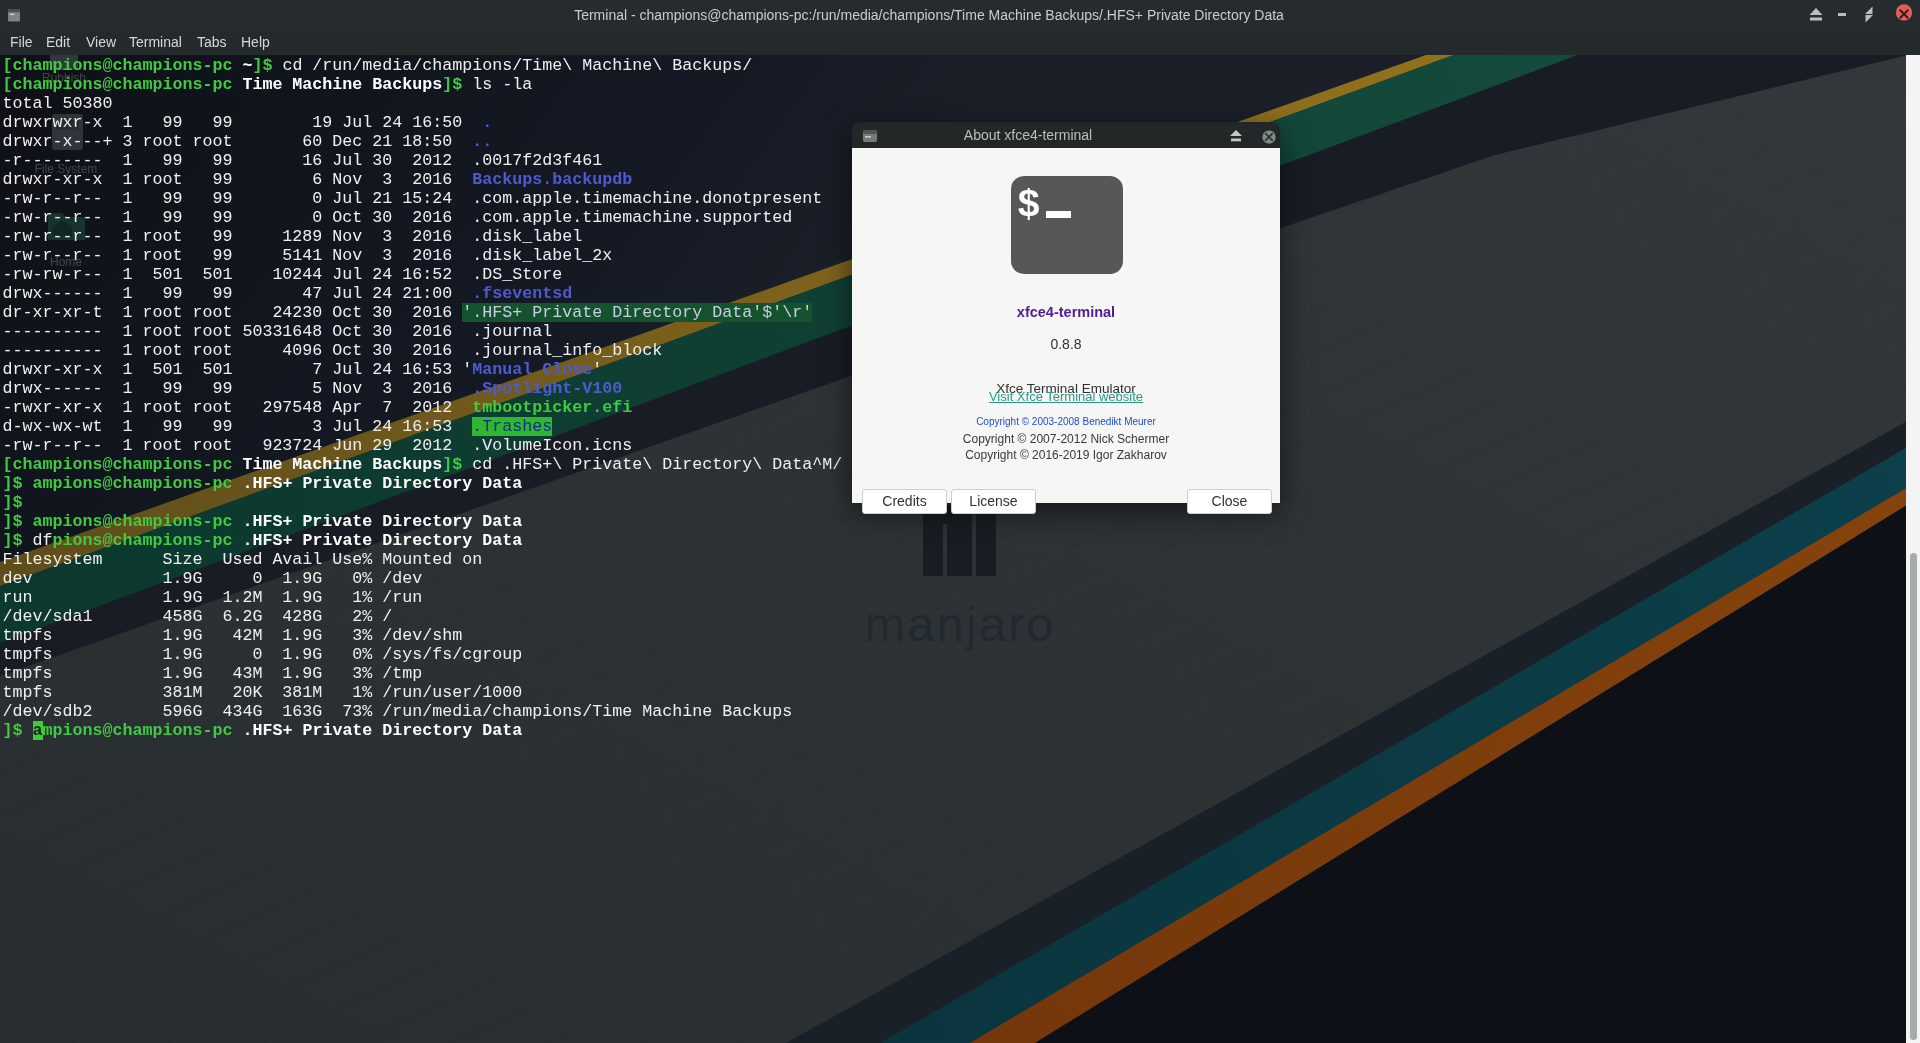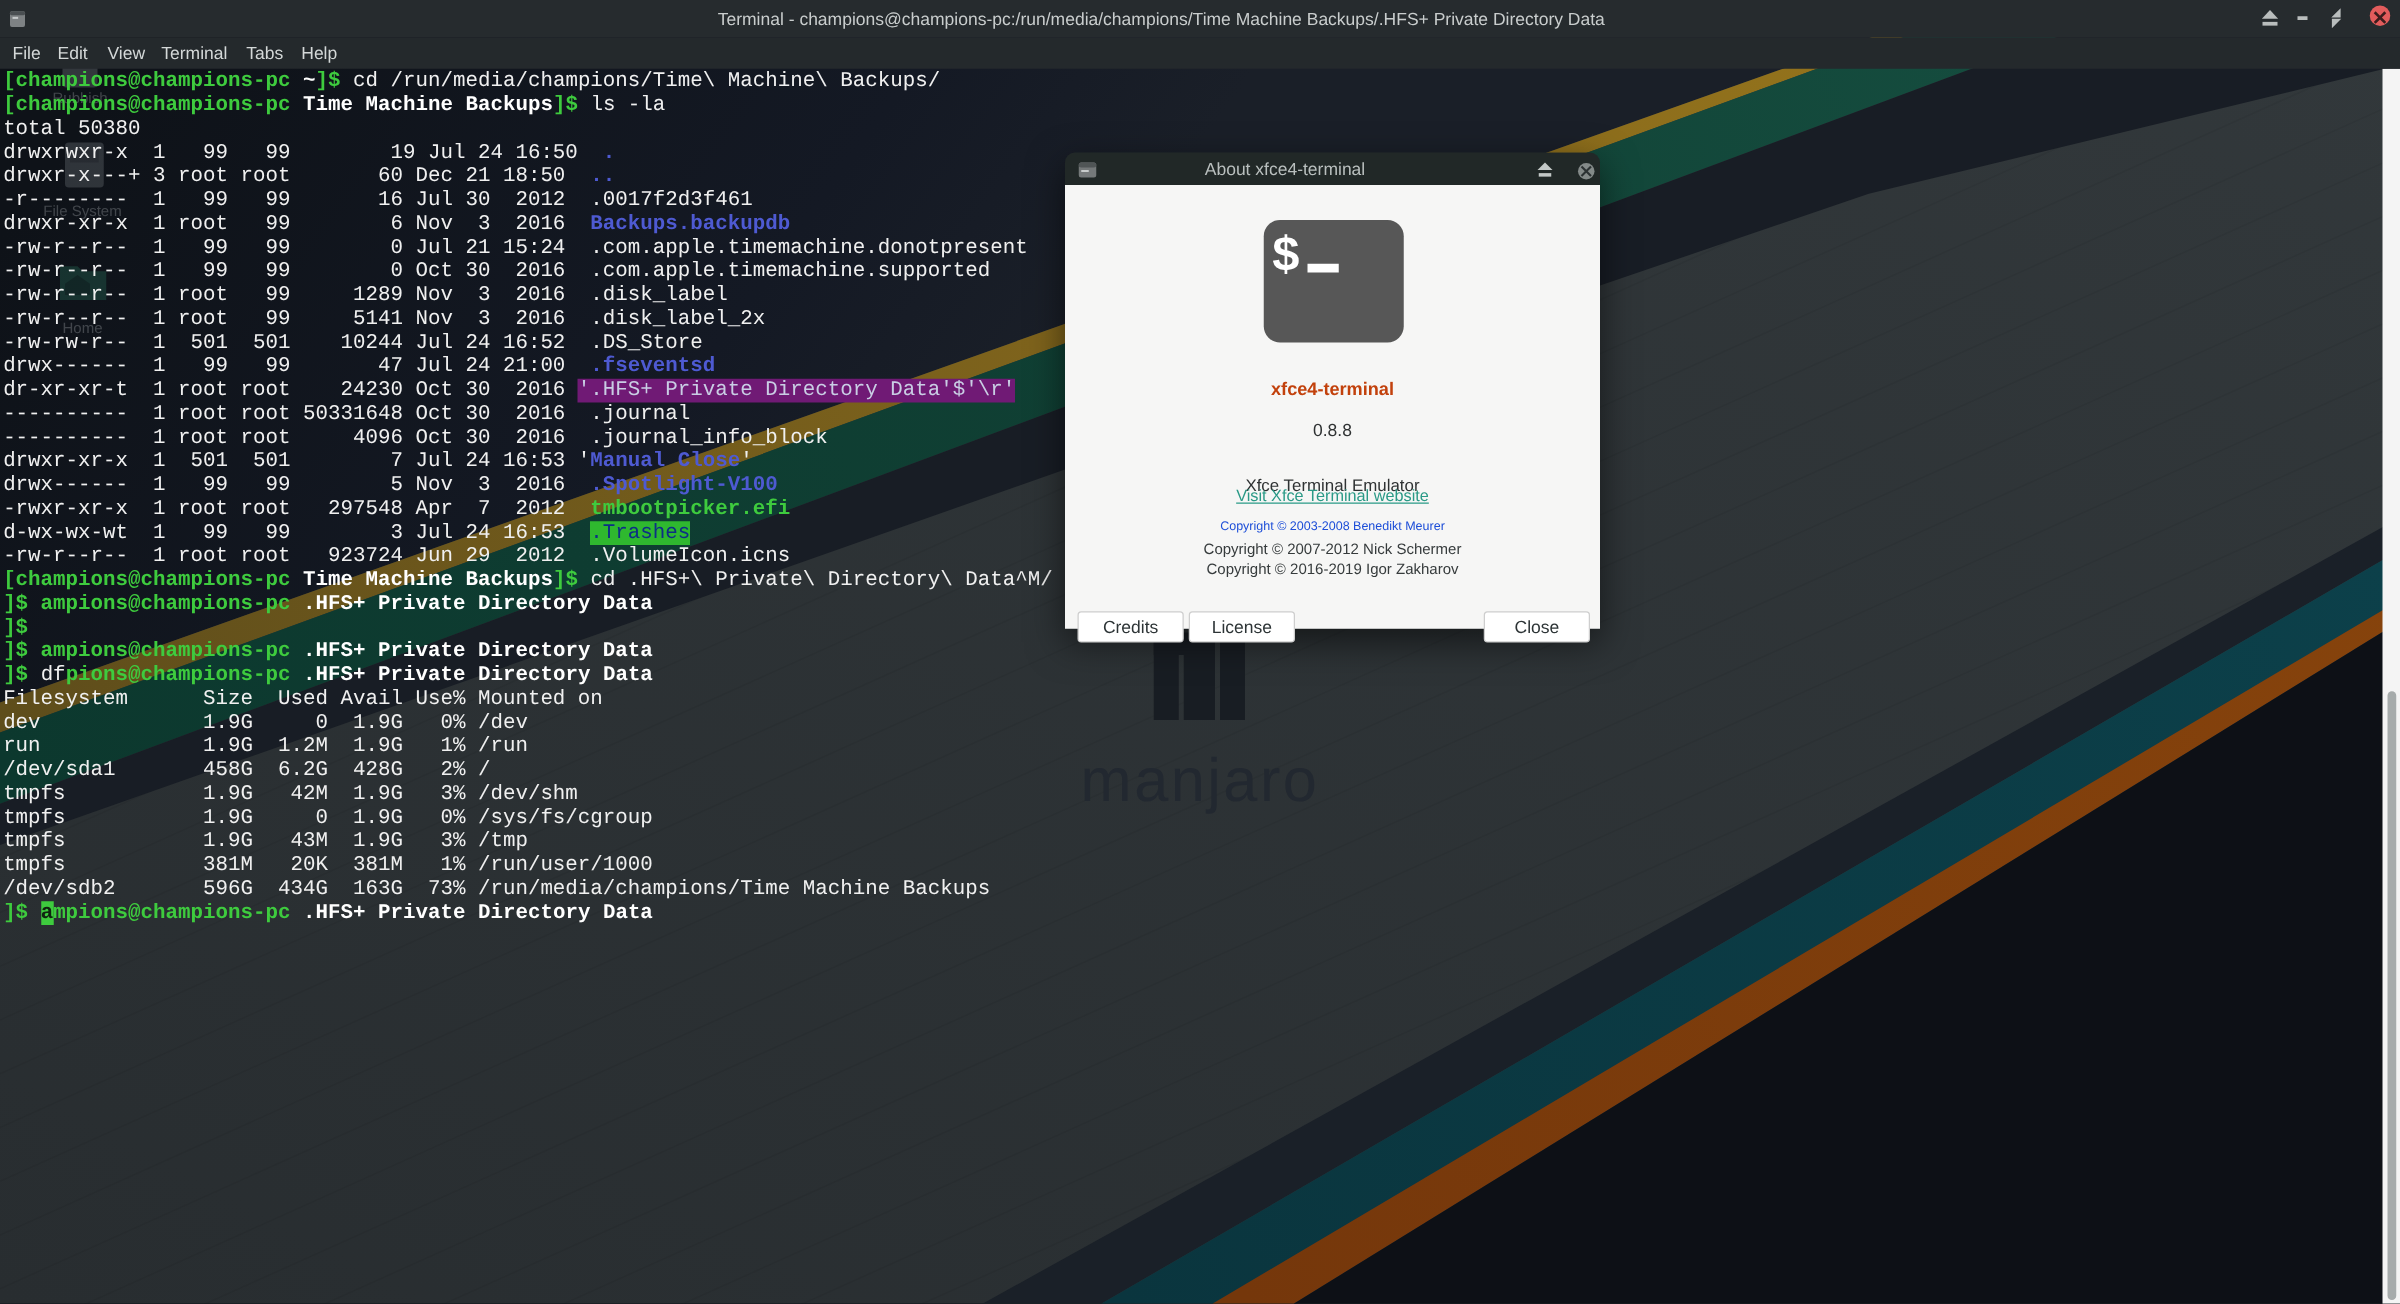--- a/index.html
+++ b/index.html
@@ -9,21 +9,21 @@
      color:#c9cdcd;font-size:14px;}
   #menubar{position:absolute;left:0;top:30px;width:1920px;height:25px;background:#24292c;}
   .mitem{position:absolute;top:0;height:25px;line-height:24px;color:#d4d8d8;font-size:14px;}
   #wall{position:absolute;left:0;top:0;}
   #deskicons{position:absolute;left:0;top:0;opacity:0.26;}
   #term{position:absolute;left:2.5px;top:56px;margin:0;font-family:"Liberation Mono",monospace;
      font-size:16.66px;line-height:19px;color:#f0f0f0;white-space:pre;}
   #term .g{color:#3ecb3e;font-weight:bold;}
   #term .w{color:#ffffff;font-weight:bold;}
   #term .b{color:#4e5ad2;font-weight:bold;}
-  #term .sel{background:#701a75;color:#c9cde4;}
+  #term .sel{background:#14532d;color:#c9cde4;}
   #term .tr{background:#2fb82f;color:#0d2f85;}
   #term .cur{background:#3ecb3e;color:#102510;font-weight:bold;}
   #sbar{position:absolute;left:1906px;top:55px;width:14px;height:988px;background:#f4f4f4;}
   #sthumb{position:absolute;left:3.5px;top:498px;width:7.5px;height:487px;background:#a6abab;border-radius:4px;}
   #dialog{position:absolute;left:852px;top:122px;width:428px;height:381px;box-shadow:0 10px 30px rgba(0,0,0,0.55);
      border-radius:8px 8px 0 0;}
   #dtitle{position:absolute;left:0;top:0;width:428px;height:26px;background:#212827;border-radius:8px 8px 0 0;}
   #dtitle .dtext{position:absolute;left:0;top:0;width:352px;height:26px;line-height:27px;text-align:center;color:#b9bfbe;font-size:14px;}
   #dbody{position:absolute;left:0;top:26px;width:428px;height:355px;background:#f6f6f5;}
   .dctr{position:absolute;left:0;width:428px;text-align:center;color:#2f3233;}
@@ -241,21 +241,21 @@
       <circle cx="417" cy="15" r="6.6" fill="#848a89"></circle>
       <path d="M 413.8 11.8 L 417 15 L 420.2 11.8 L 421.4 13 L 418.2 16.2 L 421.4 19.4 L 420.2 20.6 L 417 17.4 L 413.8 20.6 L 412.6 19.4 L 415.8 16.2 L 412.6 13 Z" fill="#2c3233" transform="translate(0,-1.2)"></path>
     </svg>
   </div>
   <div id="dbody">
     <svg width="428" height="355" style="position:absolute;left:0;top:0">
       <rect x="159" y="28" width="112" height="98" rx="13" fill="#575757"></rect>
       <text x="165" y="68" font-family="Liberation Mono, monospace" font-size="39" font-weight="bold" fill="#ffffff">$</text>
       <rect x="194" y="63" width="25" height="7" fill="#ffffff"></rect>
     </svg>
-    <div class="dctr" style="top:156px;font-size:14.5px;font-weight:bold;color:#c2410c">xfce4-terminal</div>
+    <div class="dctr" style="top:156px;font-size:14.5px;font-weight:bold;color:#4c1d95">xfce4-terminal</div>
     <div class="dctr" style="top:188px;font-size:14px">0.8.8</div>
     <div class="dctr" style="top:233px;font-size:13.5px">Xfce Terminal Emulator</div>
     <div class="dctr" style="top:241px;font-size:13px"><span style="color:#2a9a87;text-decoration:underline">Visit Xfce Terminal website</span></div>
     <div class="dctr" style="top:268px;font-size:10px;color:#1d4ed8">Copyright © 2003-2008 Benedikt Meurer</div>
     <div class="dctr" style="top:284px;font-size:12px;color:#363b3c">Copyright © 2007-2012 Nick Schermer</div>
     <div class="dctr" style="top:300px;font-size:12px;color:#363b3c">Copyright © 2016-2019 Igor Zakharov</div>
     <div class="btn" style="left:10px;width:83px">Credits</div>
     <div class="btn" style="left:99px;width:83px">License</div>
     <div class="btn" style="left:335px;width:83px">Close</div>
   </div>

